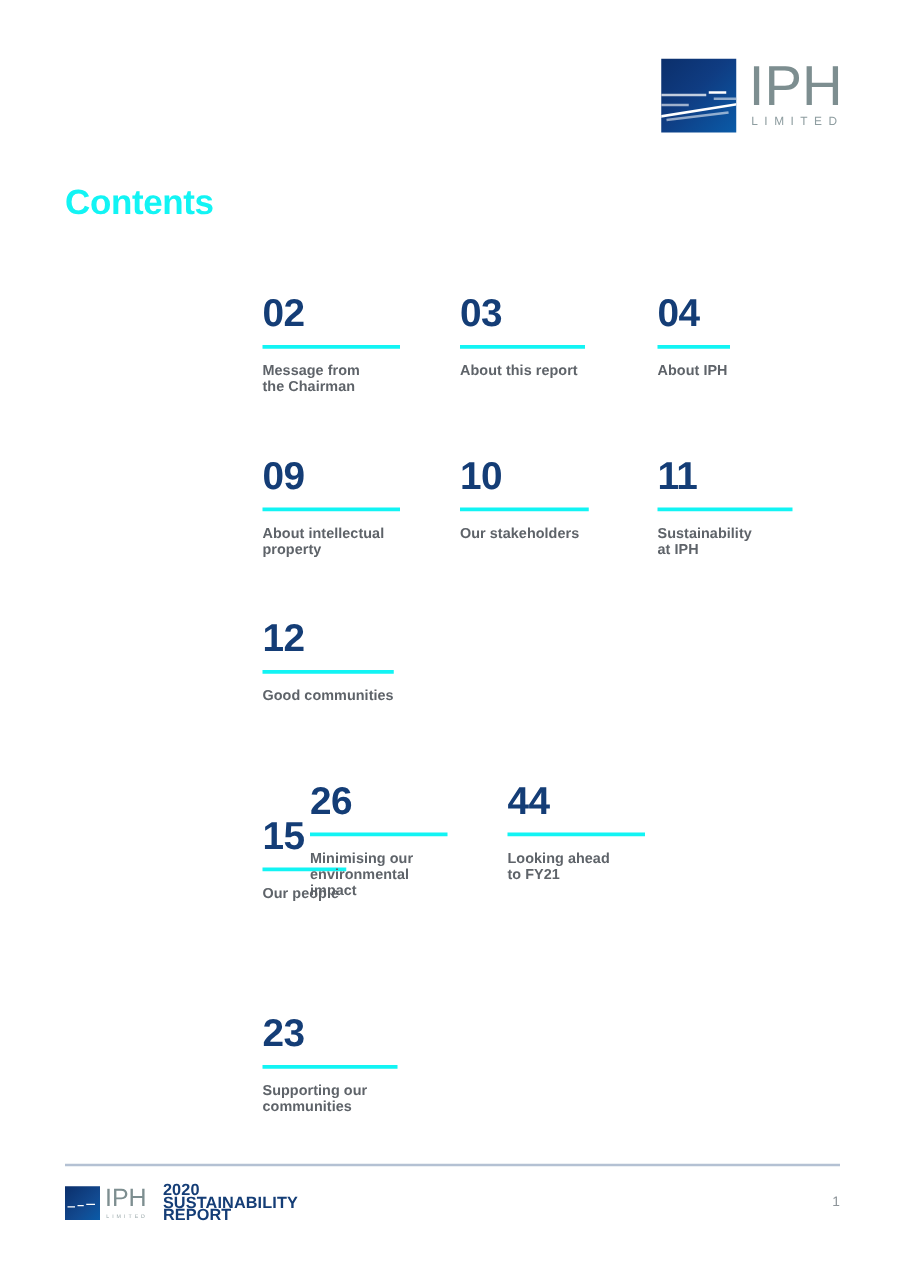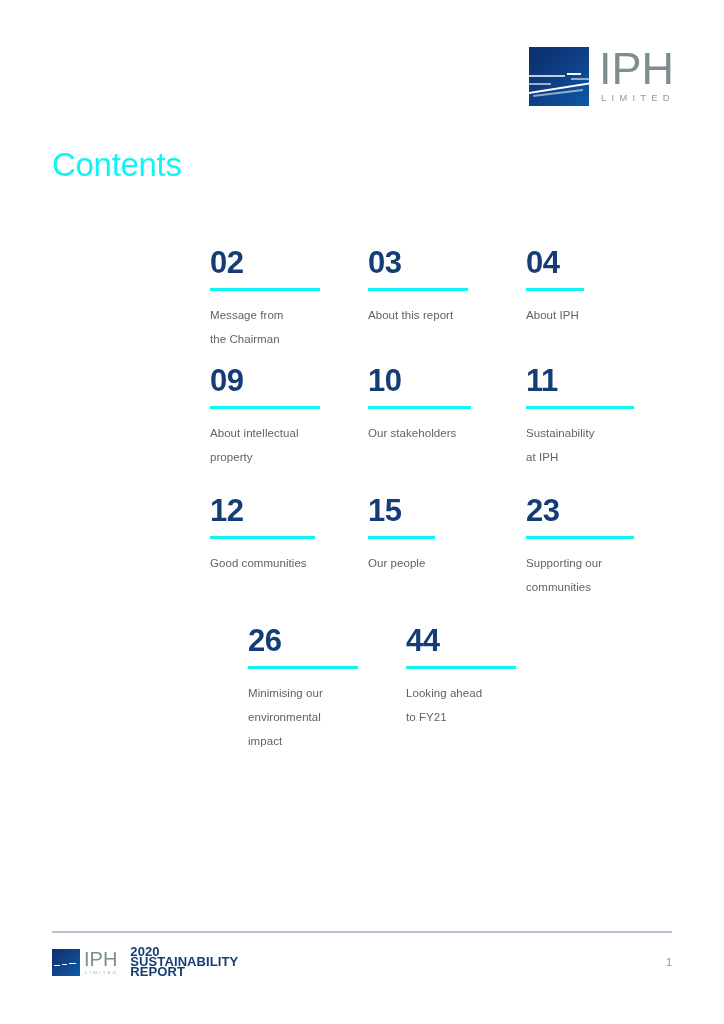--- a/index.html
+++ b/index.html
@@ -82,22 +82,22 @@
     letter-spacing: 5.2px;
     margin-top: 1px;
     margin-left: 2px;
   }
 
   
   #page-title {
     position: absolute;
     left: 52px;
     top: 146px;
-    font-size: 33px;
-    font-weight: normal;
+    font-size: 28px;
+    font-weight: bold;
     color: #12f4f4;
     letter-spacing: -0.3px;
   }
 
   
   #contents-grid {
     position: absolute;
     left: 210px;
     top: 234px;
     width: 480px;
@@ -121,23 +121,24 @@
     letter-spacing: -0.5px;
   }
   .item-rule {
     height: 3px;
     background: #12f4f4;
     margin-top: 8px;
     margin-bottom: 12px;
   }
   .item-label {
     font-size: 11.5px;
-    line-height: 24px;
+    line-height: 13px;
     color: #5e6369;
     letter-spacing: 0.05px;
+    font-weight: bold;
   }
 
   
   #footer-divider {
     position: absolute;
     left: 52px;
     top: 931px;
     width: 620px;
     height: 2px;
     background: #b4c1d3;
@@ -218,21 +219,21 @@
   </div>
   <div class="logo-word">
     <div class="iph">IPH</div>
     <div class="limited">LIMITED</div>
   </div>
 </div>
 
 <div id="page-title">Contents</div>
 
 <div id="contents-grid" style="position: absolute; height: 520px;">
-    <div class="contents-row" style="margin-bottom: 6px; position: absolute; top: 12px; left: 0px; width: 480px;">
+    <div class="contents-row" style="margin-bottom: 6px; position: absolute; top: 0px; left: 0px; width: 480px;">
       <div class="contents-item">
         <div class="item-number">02</div>
         <div class="item-rule" style="width: 110px; background: rgb(18, 244, 244);"></div>
         <div class="item-label">Message from<br>the Chairman</div>
       </div>
       <div class="contents-item">
         <div class="item-number">03</div>
         <div class="item-rule" style="width: 100px; background: rgb(18, 244, 244);"></div>
         <div class="item-label">About this report</div>
       </div>
@@ -252,21 +253,21 @@
         <div class="item-number">10</div>
         <div class="item-rule" style="width: 103px; background: rgb(18, 244, 244);"></div>
         <div class="item-label">Our stakeholders</div>
       </div>
       <div class="contents-item">
         <div class="item-number">11</div>
         <div class="item-rule" style="width: 108px; background: rgb(18, 244, 244);"></div>
         <div class="item-label">Sustainability<br>at IPH</div>
       </div>
     </div>
-    <div class="contents-row" style="margin-bottom: 22px; position: absolute; top: 260px; left: 0px; width: 480px;">
+    <div class="contents-row" style="margin-bottom: 22px; position: absolute; top: 260px; left: 0px; width: 480px; flex-direction: column;">
       <div class="contents-item">
         <div class="item-number">12</div>
         <div class="item-rule" style="width: 105px; background: rgb(18, 244, 244);"></div>
         <div class="item-label">Good communities</div>
       </div>
       <div class="contents-item">
         <div class="item-number">15</div>
         <div class="item-rule" style="width: 67px; background: rgb(18, 244, 244);"></div>
         <div class="item-label">Our people</div>
       </div>

